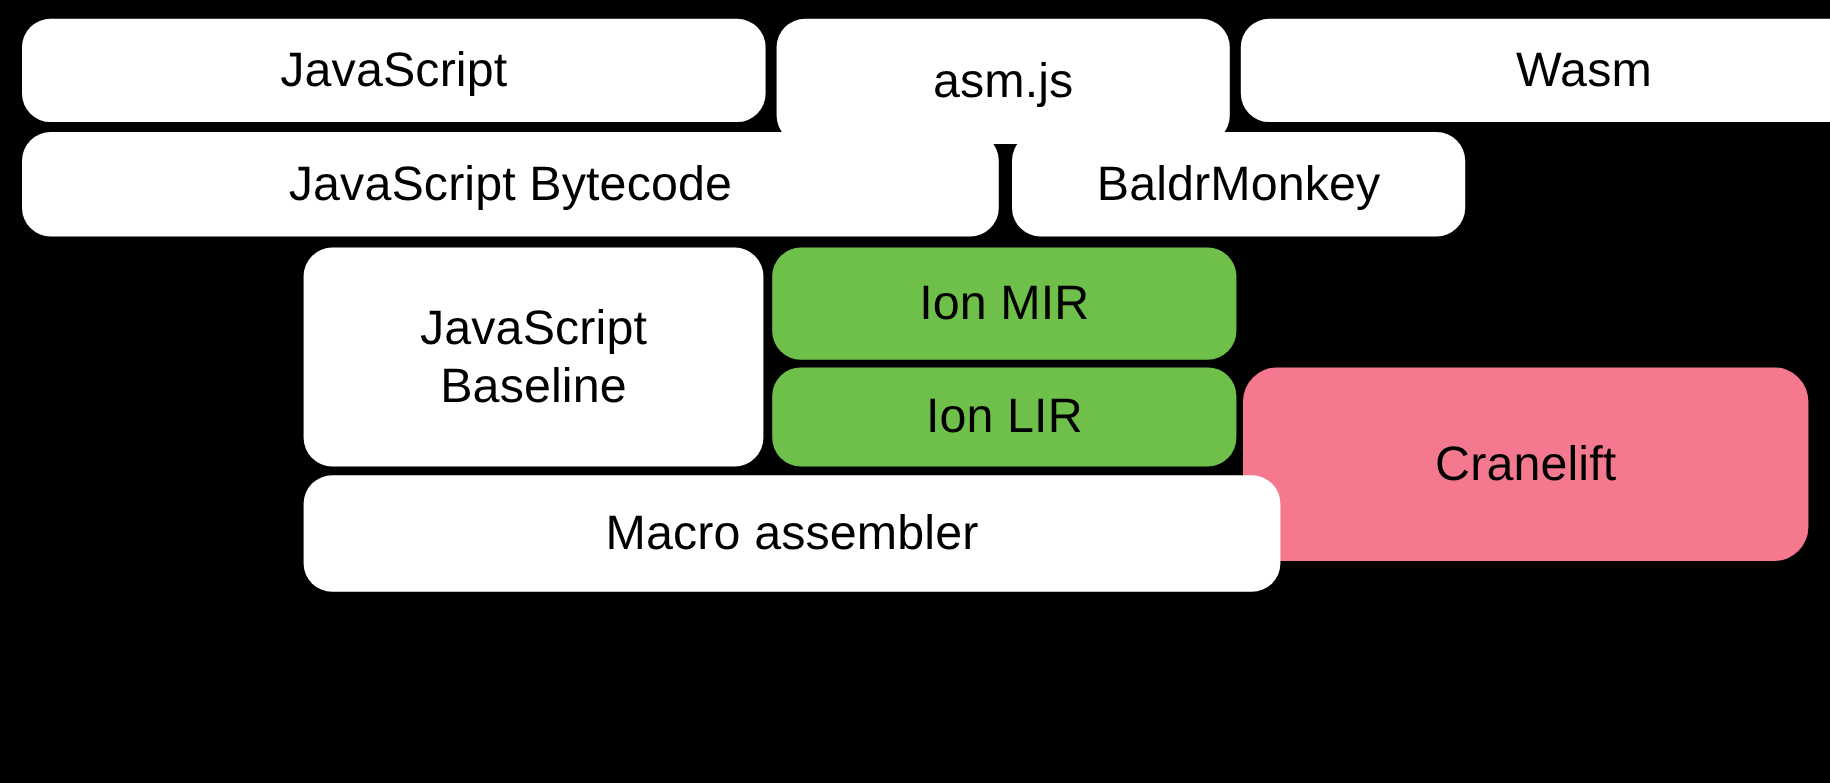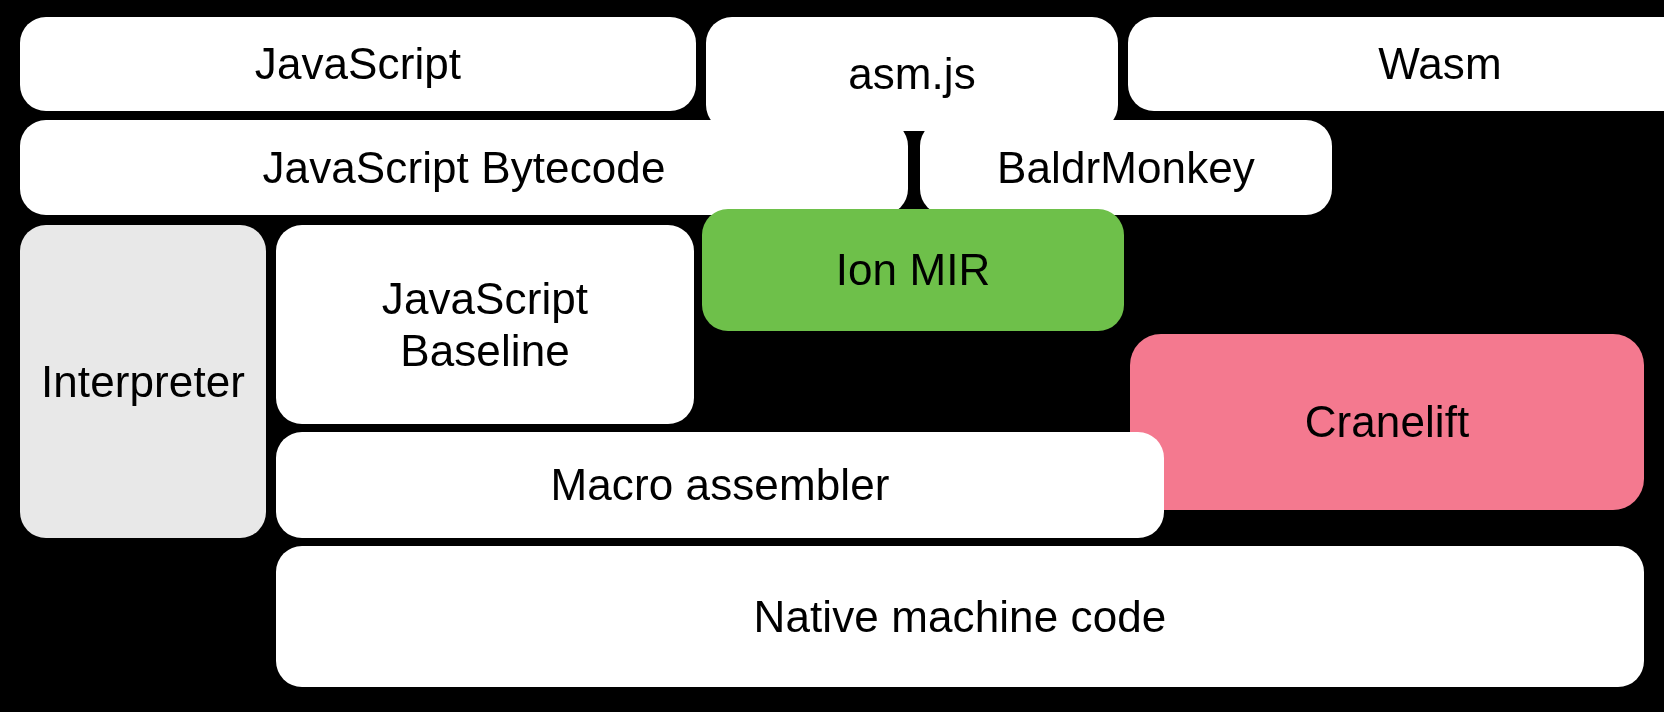--- a/index.html
+++ b/index.html
@@ -42,21 +42,21 @@
   .b-asmjs           { left: 706px;  top: 17px;  width: 412px;  height: 114px;  }
   .b-wasm            { left: 1128px; top: 17px;  width: 624px;  height: 94px;  }
 
   
   .b-jsbytecode      { left: 20px;   top: 120px; width: 888px;  height: 95px;  }
   .b-baldrmonkey     { left: 920px;  top: 120px; width: 412px;  height: 95px;  }
 
   
   .b-interpreter     { left: 20px;   top: 225px; width: 246px;  height: 313px; }
   .b-jsbaseline      { left: 276px;  top: 225px; width: 418px;  height: 199px; }
-  .b-ionmir          { left: 702px;  top: 209px; width: 422px;  height: 122px; }
+  .b-ionmir          { left: 702px;  top: 225px; width: 422px;  height: 102px; }
   .b-ionlir          { left: 702px;  top: 334px; width: 422px;  height: 90px;  }
   .b-cranelift       { left: 1130px; top: 334px; width: 514px;  height: 176px; border-radius: 31px; }
   .b-macroassembler  { left: 276px;  top: 432px; width: 888px;  height: 106px; }
 
   
   .b-nativecode      { left: 276px;  top: 546px; width: 1368px; height: 141px; }
 </style>
 </head>
 <body>
 
@@ -65,27 +65,26 @@
   <div class="box fill-white b-javascript">JavaScript</div>
 
   <div class="box fill-white b-asmjs">asm.js</div>
 
   <div class="box fill-white b-wasm">Wasm</div>
 
   <div class="box fill-white b-jsbytecode">JavaScript Bytecode</div>
 
   <div class="box fill-white b-baldrmonkey">BaldrMonkey</div>
 
-  <div class="box fill-gray b-interpreter">Interpreter</div>
 
   <div class="box fill-white b-jsbaseline">JavaScript
 Baseline</div>
 
   <div class="box fill-green b-ionmir">Ion MIR</div>
 
+  <div class="box fill-green b-ionlir">Ion LIR</div>
 
   <div class="box fill-pink b-cranelift">Cranelift</div>
 
   <div class="box fill-white b-macroassembler">Macro assembler</div>
 
-  <div class="box fill-white b-nativecode">Native machine code</div>
 
 </div>
 
 </body></html>

